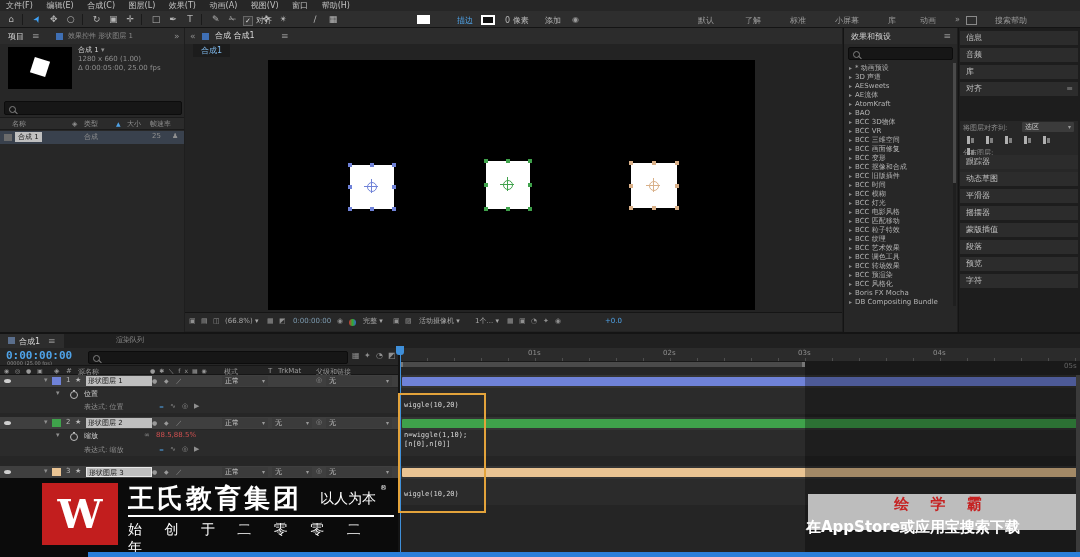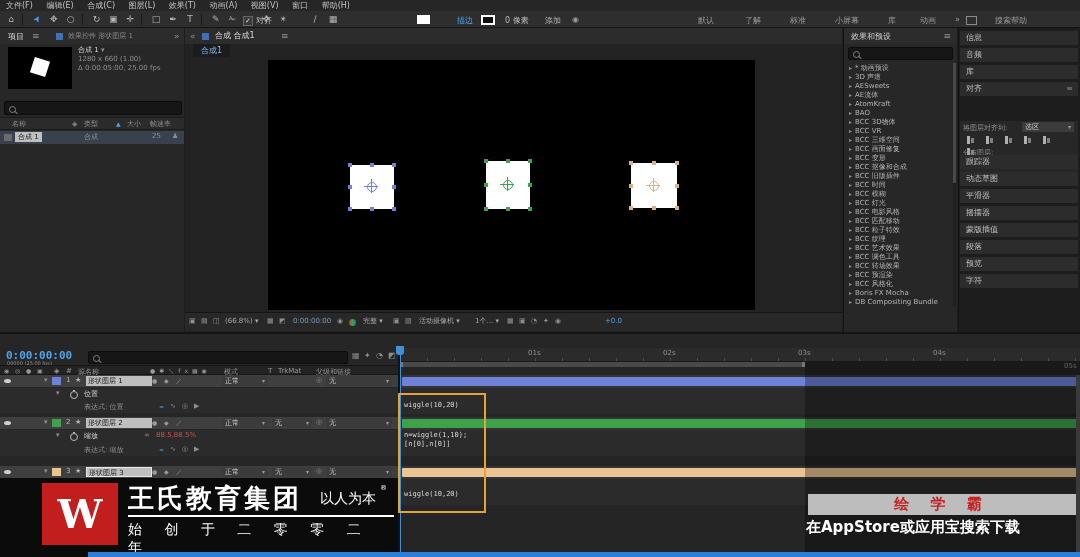--- a/index.html
+++ b/index.html
@@ -278,20 +278,27 @@
   <div class="ab rrow" style="top:172px;">动态草图</div>
   <div class="ab rrow" style="top:189px;">平滑器</div>
   <div class="ab rrow" style="top:206px;">摇摆器</div>
   <div class="ab rrow" style="top:223px;">蒙版插值</div>
   <div class="ab rrow" style="top:240px;">段落</div>
   <div class="ab rrow" style="top:257px;">预览</div>
   <div class="ab rrow" style="top:274px;">字符</div>
 
   <div class="ab" style="left:0;top:332px;width:1080px;height:225px;background:#262626;border-top:2px solid #141414;box-sizing:border-box;">
 
+    <div class="ab" style="left:0;top:0;width:1080px;height:14px;background:#202020;">
+      <span class="ab" style="left:0;top:0;height:14px;background:#2d2d2d;line-height:14px;padding:0 8px;">
+        <span style="display:inline-block;width:7px;height:7px;background:#5a6e8c;margin-right:4px;"></span><span class="ptab">合成1</span>
+        <span class="dim" style="margin-left:5px;">≡</span>
+      </span>
+      <span class="ab itab" style="left:116px;top:1px;">渲染队列</span>
+    </div>
 
     <span class="ab" style="left: 6px; top: 15px; font-size: 11px; font-weight: bold; font-family: &quot;DejaVu Sans Mono&quot;, monospace; color: rgb(79, 163, 232);">0:00:00:00</span>
     <span class="ab dim" style="left:7px;top:26px;font-size:5px;">00000 (25.00 fps)</span>
     <span class="ab well" style="left:88px;top:17px;width:258px;height:11px;"><span class="mag" style="margin:2px 0 0 4px;"></span></span>
     <span class="ab dim" style="left:352px;top:17px;font-size:8px;">▦</span>
     <span class="ab dim" style="left:364px;top:17px;font-size:8px;">✦</span>
     <span class="ab dim" style="left:376px;top:17px;font-size:8px;">◔</span>
     <span class="ab dim" style="left:388px;top:17px;font-size:8px;">◩</span>
 
     <div class="ab" style="left:0;top:31px;width:398px;height:10px;background:#232323;border-top:1px solid #161616;border-bottom:1px solid #161616;box-sizing:border-box;">
@@ -423,21 +430,21 @@
       <span style="color:#fff;font-size:40px;font-weight:bold;line-height:62px;font-family:'DejaVu Serif',serif;">W</span>
     </div>
     <span class="ab" style="left:128px;top:3px;font-size:26px;font-weight:bold;color:#fff;letter-spacing:3px;">王氏教育集团</span>
     <span class="ab" style="left:320px;top:12px;font-size:14px;color:#fff;">以人为本</span>
     <span class="ab" style="left:380px;top:6px;font-size:7px;color:#fff;">®</span>
     <div class="ab" style="left:128px;top:37px;width:266px;height:2px;background:#fff;"></div>
     <span class="ab" style="left:128px;top:43px;font-size:14px;color:#fff;letter-spacing:9px;">始 创 于 二 零 零 二 年</span>
   </div>
 
   <div class="ab" style="left:803px;top:470px;width:277px;height:80px;z-index:40;">
-    <div class="ab" style="left:5px;top:24px;width:268px;height:21px;background:#bdbdbd;text-align:center;">
+    <div class="ab" style="left:5px;top:24px;width:268px;height:36px;background:#bdbdbd;text-align:center;">
       <span style="font-size: 15px; font-weight: bold; letter-spacing: 8px; line-height: 20px; color: rgb(198, 34, 34);">绘 学 霸</span>
     </div>
     <div class="ab" style="left:3px;top:48px;color:#fff;font-size:15px;font-weight:bold;">在AppStore或应用宝搜索下载</div>
   </div>
 
   <div class="ab" style="left: 88px; top: 552px; width: 992px; height: 5px; z-index: 45; background: rgb(43, 127, 217);"></div>
 
 </div>
 
 </body></html>

